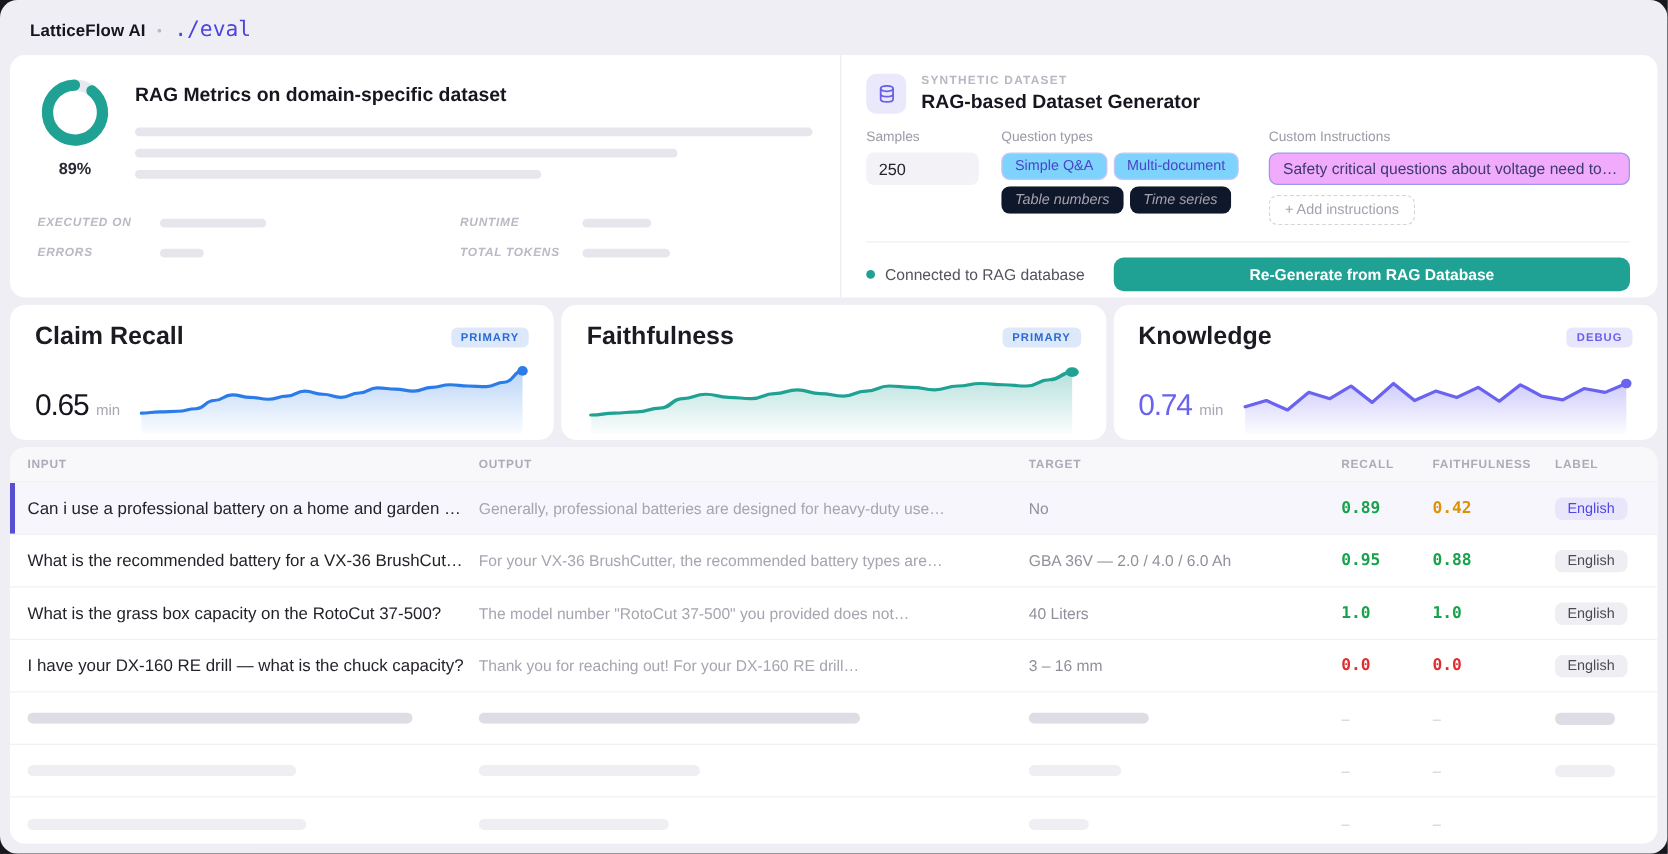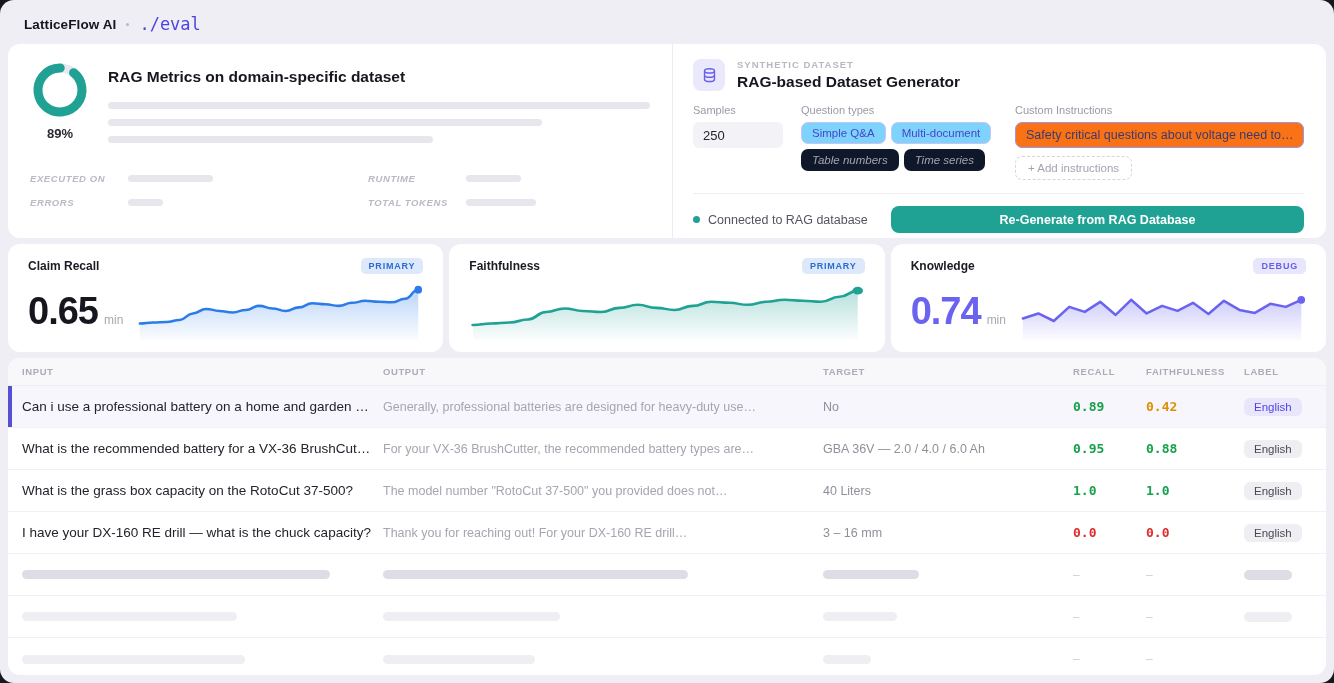--- a/index.html
+++ b/index.html
@@ -39,43 +39,43 @@
   .field-label { display:block; font-size:11px; color:#9B9AA6; margin-bottom:6px; }
   .samples-group { width:90px; flex:0 0 auto; }
   .samples-input { width:90px; height:26px; border:none; background:#F3F2F7; border-radius:6px;
                    padding:0 10px; font-size:13px; color:#23232C; font-family:inherit; }
   .qt-group { width:196px; flex:0 0 auto; }
   .chips { display:flex; flex-wrap:wrap; gap:5px; }
   .chip { font-size:11.5px; padding:4px 10px; border-radius:7px; cursor:pointer; white-space:nowrap; }
   .chip.active { background:#7dd3fc; border:1px solid #C9C4F5; color:#4A44C8; }
   .chip.inactive { background:#0f172a; border:1px solid transparent; color:#A4A3AE;font-style:italic; }
   .ci-group { flex:1; }
-  .ci-input { width:100%; height:26px; background:#f97316; border:1px solid #9D96EF; border-radius:7px;
+  .ci-input { width:100%; height:26px; background:#f0abfc; border:1px solid #9D96EF; border-radius:7px;
               padding:0 10px; font-size:12.5px; color:#3D3A6E; font-family:inherit; }
   .add-instr { display:inline-block; margin-top:8px; padding:5px 12px; border:1.5px dashed #D5D4DD;
                border-radius:7px; font-size:11.5px; color:#A4A3AE; background:none; cursor:pointer;
                font-family:inherit; }
   .gen-divider { border:none; border-top:1px solid #EFEEF3; margin:13px 0 0; }
   .gen-foot { display:flex; align-items:center; margin-top:12px; }
   .status { display:flex; align-items:center; gap:8px; font-size:12.5px; color:#55545E; }
   .status-dot { width:7px; height:7px; border-radius:50%; background:#1FA294; }
   .gen-btn { margin-left:auto; width:413px; height:27px; border:none; border-radius:8px; background:#1FA294;
              color:#fff; font-size:12.5px; font-weight:bold; cursor:pointer; font-family:inherit; }
 
   
   .cards { display:grid; grid-template-columns:repeat(3,1fr); gap:6px; margin-top:6px; }
   .card { background:#fff; border-radius:12px; height:108px; padding:14px 20px 10px; cursor:pointer; }
   .card-top { display:flex; justify-content:space-between; align-items:center; }
-  .card-title { font-size:12px; font-weight:bold; color:#1B1B24; }
+  .card-title { font-size:20px; font-weight:bold; color:#1B1B24; }
   .badge { font-size:9px; font-weight:bold; letter-spacing:.8px; padding:3px 8px; border-radius:5px; }
   .badge-blue { background:#DDE9FA; color:#2A6BD4; }
   .badge-purple { background:#E8E6FD; color:#6A5FE8; }
   .card-body { display:flex; align-items:flex-end; gap:14px; margin-top:2px; }
   .num { display:flex; align-items:baseline; gap:6px; padding-bottom:10px; flex:0 0 auto; }
-  .num-value { font-size:38px; font-weight:700; letter-spacing:-1px; line-height:1; }
+  .num-value { font-size:24px; font-weight:400; letter-spacing:-1px; line-height:1; }
   .num-suffix { font-size:12px; color:#A8A7B2; }
   .spark { flex:1; height:64px; }
   .spark svg { width:100%; height:64px; display:block; }
 
   
   .tablecard { background:#fff; border-radius:12px; margin-top:6px; flex:1; overflow:hidden; }
   .trow { display:grid; grid-template-columns:375px 440px 250px 73px 98px 1fr; align-items:center;
           height:42px; border-bottom:1px solid #F1F0F4; }
   .trow > div { padding-right:12px; overflow:hidden; white-space:nowrap; text-overflow:ellipsis; }
   .trow > div:first-child { padding-left:14px; }

